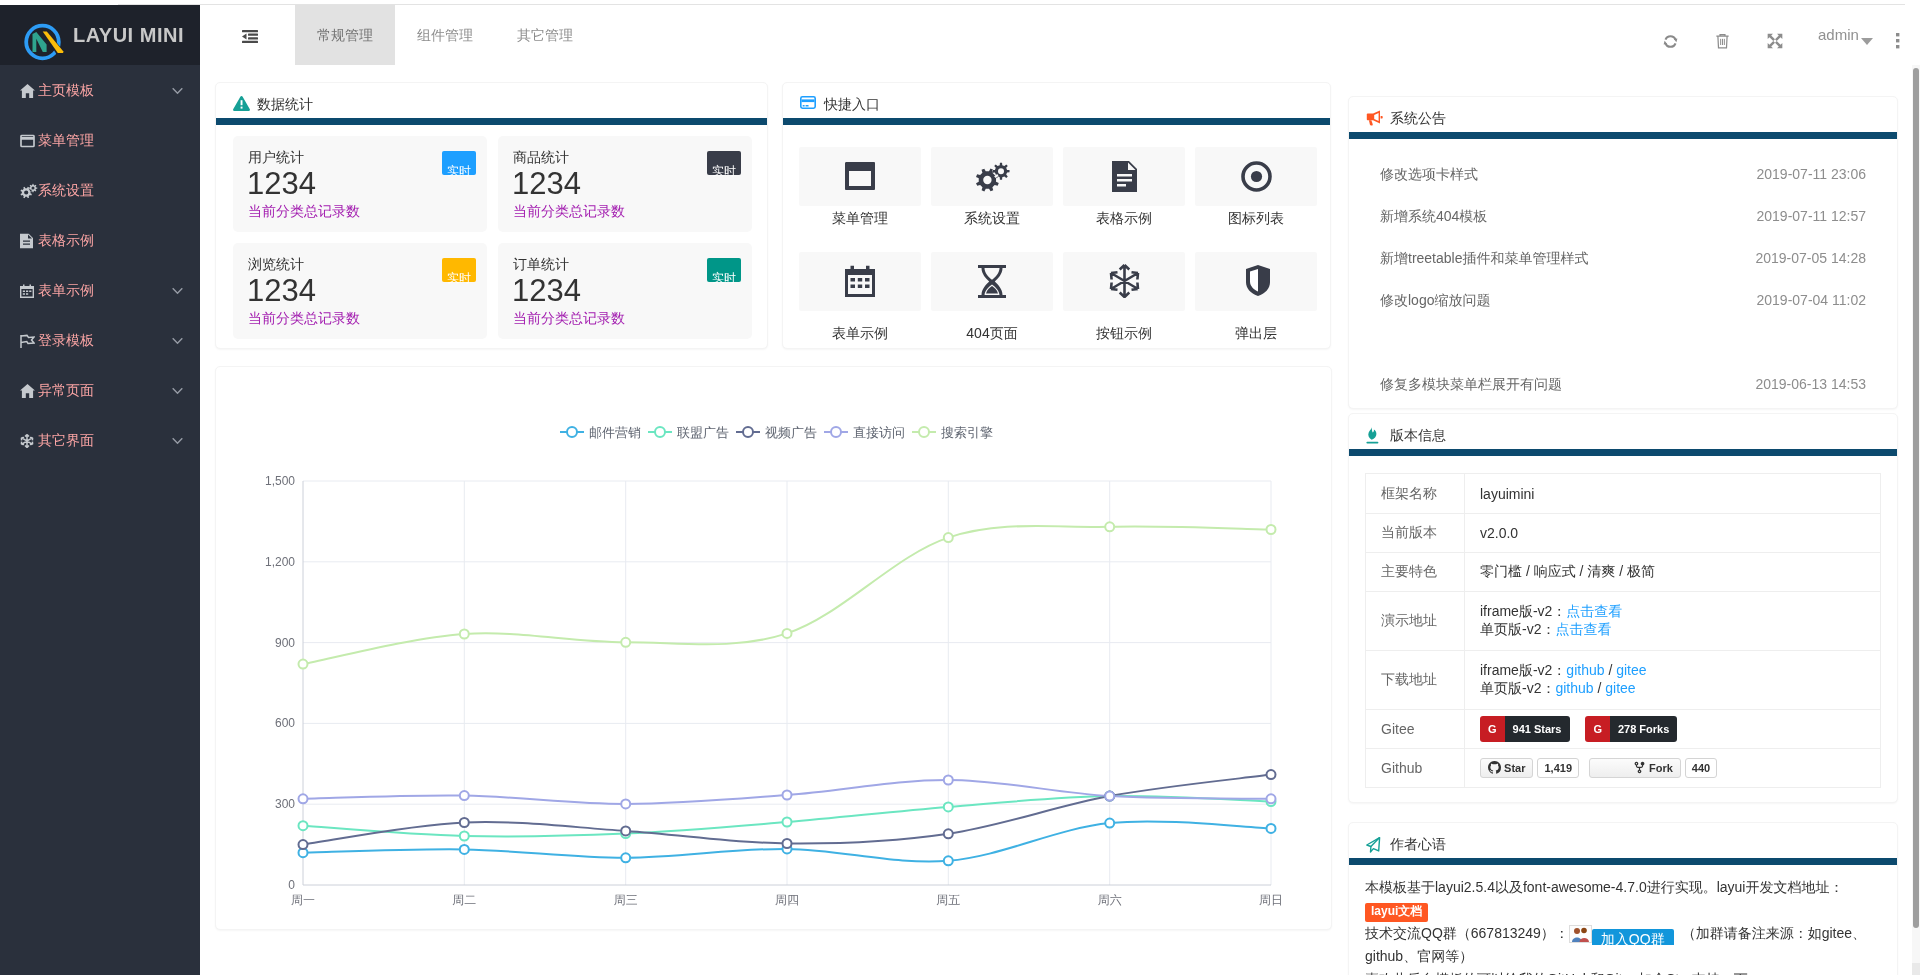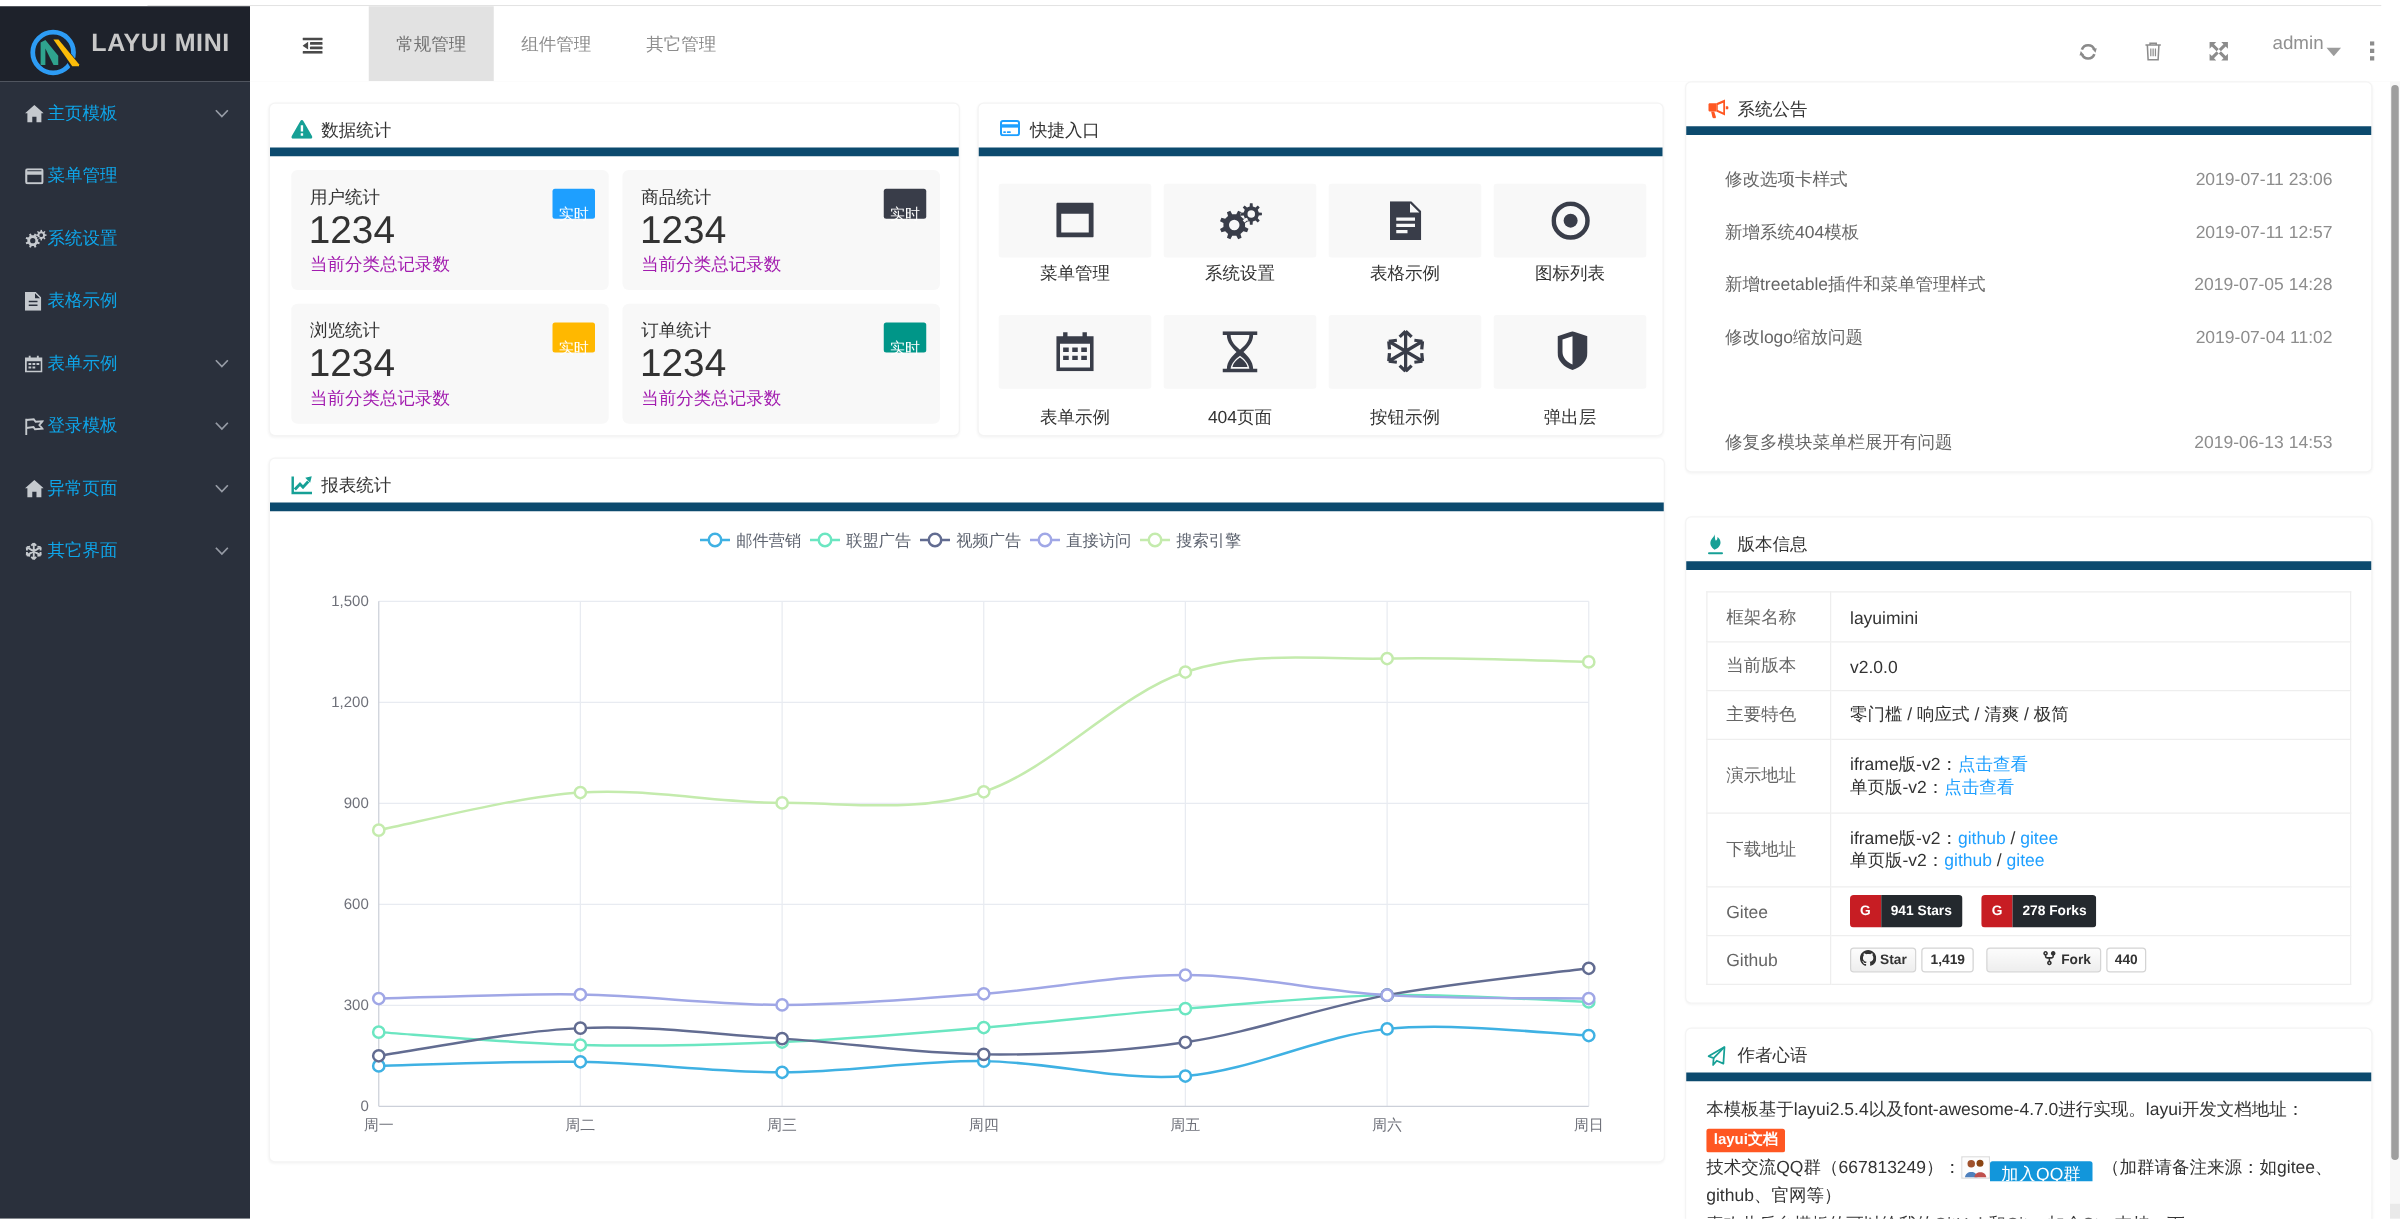--- a/index.html
+++ b/index.html
@@ -12,21 +12,21 @@
 
 #header{position:absolute;top:5px;left:0;width:1920px;height:60px;background:#fff;}
 #logo{position:absolute;top:0;left:0;width:200px;height:60px;background:#1e222b;}
 #logo .txt{position:absolute;left:73px;top:50%;transform:translateY(-50%);
   font-size:20px;font-weight:bold;color:#c8c8c8;letter-spacing:0.5px;white-space:nowrap;}
 .tab{position:absolute;top:0;height:60px;line-height:60px;width:100px;text-align:center;
   font-size:14px;color:#8d8d8d;}
 .tab.active{background:#e2e2e2;color:#737373;}
 
 #side{position:absolute;top:65px;left:0;width:200px;height:910px;background:#2a303c;}
-.mitem{position:absolute;left:0;width:200px;height:50px;color:#0ea5e9;font-size:14px;}
+.mitem{position:absolute;left:0;width:200px;height:50px;color:#fca5a5;font-size:14px;}
 .mitem .label{position:absolute;left:38px;top:50%;transform:translateY(-50%);}
 .mitem svg.mi{position:absolute;left:20px;top:50%;transform:translateY(-50%);}
 .mitem svg.chev{position:absolute;right:17px;top:50%;transform:translateY(-50%);}
 
 #main{position:absolute;top:65px;left:200px;width:1720px;height:910px;background:#fff;}
 #graystrip{position:absolute;top:65px;left:200px;width:1720px;height:10px;background:#f0f0f0;}
 .card{position:absolute;background:#fff;border-radius:5px;border:1px solid #f4f4f4;
   box-shadow:0 1px 2px rgba(0,0,0,.04);}
 .chead{position:absolute;top:0;left:0;right:0;height:42px;border-bottom:7px solid #0c4a6e;
   font-size:14px;color:#333;}
@@ -285,21 +285,21 @@
     <div class="tlabel" style="left:280px;top:242px;">按钮示例</div>
     <div class="tile" style="left:412px;top:169px;">
           <svg style="position:absolute;left:51px;top:13px;" width="24" height="31" viewBox="0 0 24 31">
             <path d="M12,0 L24,4 L24,17 C24,24 19,28.5 12,31 C5,28.5 0,24 0,17 L0,4 Z" fill="#393d49"></path>
             <path d="M12,4 L12,26.5 C7.5,24.5 4,21 4,16.5 L4,6.6 Z" fill="#fff"></path>
           </svg>
         </div>
     <div class="tlabel" style="left:412px;top:242px;">弹出层</div>
   </div>
 
-  <div class="card" style="left:1148px;top:0;width:550px;height:313px;">
+  <div class="card" style="left:1148px;top:31px;width:550px;height:313px;">
     <div class="chead">
       <svg width="17" height="16" viewBox="0 0 17 16" fill="#ff5722">
             <path d="M0.8,4.6 C0.8,4 1.3,3.6 1.9,3.6 L7,3.6 L7,10.2 L1.9,10.2 C1.3,10.2 0.8,9.8 0.8,9.2 Z"></path>
             <path d="M2.9,10.2 L5.4,10.2 L6.7,14.3 C6.9,15 6.4,15.6 5.7,15.6 L5.2,15.6 C4.6,15.6 4.1,15.2 3.9,14.6 Z"></path>
             <path d="M14.6,6 L16,6 C16.4,6 16.7,6.3 16.7,6.7 L16.7,7.7 C16.7,8.1 16.4,8.4 16,8.4 L14.6,8.4 Z"></path>
             <path d="M7,3.6 L14,0.6 L14,13.4 L7,10.2 Z M8.2,5 L12.6,3.1 L12.6,10.9 L8.2,8.9 Z" fill-rule="evenodd"></path>
           </svg>
       <span class="t">系统公告</span>
     </div>
     <div class="nrow" style="top:56px;">修改选项卡样式<span class="d">2019-07-11 23:06</span></div>
@@ -376,28 +376,20 @@
               <circle cx="7" cy="5" r="3" fill="#a0522d"></circle>
               <path d="M2,16 C2,10 12,10 12,16 Z" fill="#4f81bd"></path>
               <circle cx="14" cy="4.5" r="2.8" fill="#8b4513"></circle>
               <path d="M9.5,16 C9.5,10.5 19,10.5 19,16 Z" fill="#c0504d"></path>
             </svg></span><span id="qqbtn">加入QQ群</span>（加群请备注来源：如gitee、</div>
     <div class="aline" style="top:122px;">github、官网等）</div>
     <div class="aline" style="top:145px;">喜欢此后台模板的可以给我的GitHub和Gitee加个Star支持，下</div>
   </div>
 
   <div class="card" style="left:15px;top:301px;width:1117px;height:564px;">
-    <div class="chead">
-      <svg width="17" height="16" viewBox="0 0 17 16">
-            <path d="M1.1,1.2 L1.1,14.4 L16.6,14.4" fill="none" stroke="#16a096" stroke-width="2.1"></path>
-            <path d="M2.9,11.6 L7,7.2 L9.4,9.7 L13.6,5.2" fill="none" stroke="#16a096" stroke-width="2.3"></path>
-            <path d="M11.2,2.2 L16.4,1 L15.1,6.2 Z" fill="#16a096"></path>
-          </svg>
-      <span class="t">报表统计</span>
-    </div>
     <svg id="chart" width="1123" height="559" viewBox="0 0 1123 559" style="position:absolute;left:-2px;top:0;">
 
       <g font-size="13" fill="#5e6470">
         <line x1="346" y1="65" x2="370" y2="65" stroke="#3fb1e3" stroke-width="2"></line>
             <circle cx="358" cy="65" r="5" fill="#fff" stroke="#3fb1e3" stroke-width="2"></circle>
             <text x="375" y="69.5">邮件营销</text>
         <line x1="434" y1="65" x2="458" y2="65" stroke="#6be6c1" stroke-width="2"></line>
             <circle cx="446" cy="65" r="5" fill="#fff" stroke="#6be6c1" stroke-width="2"></circle>
             <text x="463" y="69.5">联盟广告</text>
         <line x1="522" y1="65" x2="546" y2="65" stroke="#626c91" stroke-width="2"></line>

